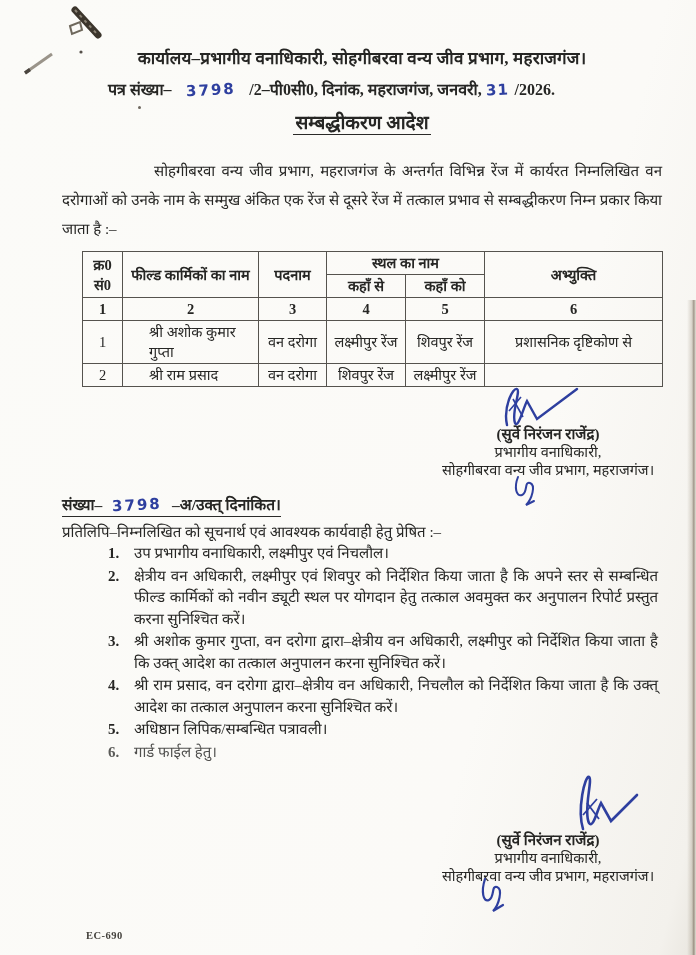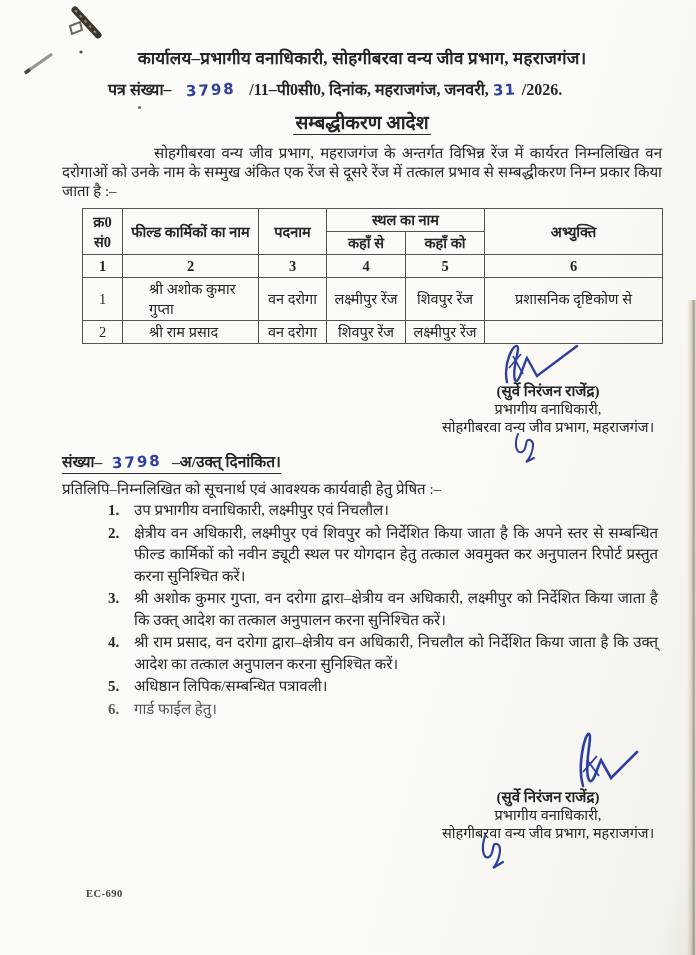--- a/index.html
+++ b/index.html
@@ -51,23 +51,23 @@
     text-align:center;
     font-size:19px;
     font-weight:700;
   }
   .order-title span{
     border-bottom:1.6px solid #2a2a28;
     padding:0 2px 1px 2px;
   }
   
   .para{
-    margin-top:9px;
+    margin-top:22px;
     font-size:15px;
-    line-height:19px;
+    line-height:29px;
     text-align:justify;
     text-indent:92px;
   }
   
   table.transfer{
     margin-top:7px;
     margin-left:20px;
     border-collapse:collapse;
     width:580px;
     font-size:14.5px;
@@ -128,21 +128,21 @@
     line-height:21.5px;
     margin-top:1px;
   }
   .copy-item .num{flex:none;width:26px;font-weight:700;}
   .copy-item .txt{flex:1;text-align:justify;padding-right:4px;}
   .copy-item.smudged .num{opacity:.75;}
   .copy-item.smudged .txt{opacity:.8;}
   
   .footer-code{
     position:absolute;
-    left:86px;top:888px;
+    left:86px;top:930px;
     font-size:10.5px;
     font-weight:700;
     color:#43413c;
     letter-spacing:.5px;
     font-family:"Liberation Serif",serif;
   }
   .staple,.pencil-mark,.edge-shadow,.ink-dot{position:absolute;}
   .edge-shadow{
     right:0;top:300px;bottom:0;width:9px;
     background:linear-gradient(90deg,rgba(0,0,0,0) 0%,rgba(120,105,80,.25) 55%,rgba(90,75,55,.55) 75%,rgba(230,225,215,.9) 100%);
@@ -165,21 +165,21 @@
     <line x1="5" y1="26" x2="10" y2="22.5" stroke="#4a453f" stroke-width="3.4"></line>
   </svg>
   <span class="ink-dot" style="left:138px;top:106px;"></span>
   <div class="edge-shadow"></div>
 
   <div class="content">
 
     <div class="office-line">कार्यालय–प्रभागीय वनाधिकारी, सोहगीबरवा वन्य जीव प्रभाग, महराजगंज।</div>
 
     <div class="letter-line">
-      <span>पत्र संख्या–</span><span class="hand">3798</span><span>/11–पी0सी0, दिनांक, महराजगंज, जनवरी,</span><span class="hand day">31</span><span>/2026.</span>
+      <span>पत्र संख्या–</span><span class="hand">3798</span><span>/2–पी0सी0, दिनांक, महराजगंज, जनवरी,</span><span class="hand day">31</span><span>/2026.</span>
     </div>
 
     <div class="order-title">
       <span>सम्बद्धीकरण आदेश</span>
     </div>
 
     <div class="para">सोहगीबरवा वन्य जीव प्रभाग, महराजगंज के अन्तर्गत विभिन्न रेंज में कार्यरत निम्नलिखित वन दरोगाओं को उनके नाम के सम्मुख अंकित एक रेंज से दूसरे रेंज में तत्काल प्रभाव से सम्बद्धीकरण निम्न प्रकार किया जाता है :–</div>
 
     <table class="transfer">
       <colgroup>

